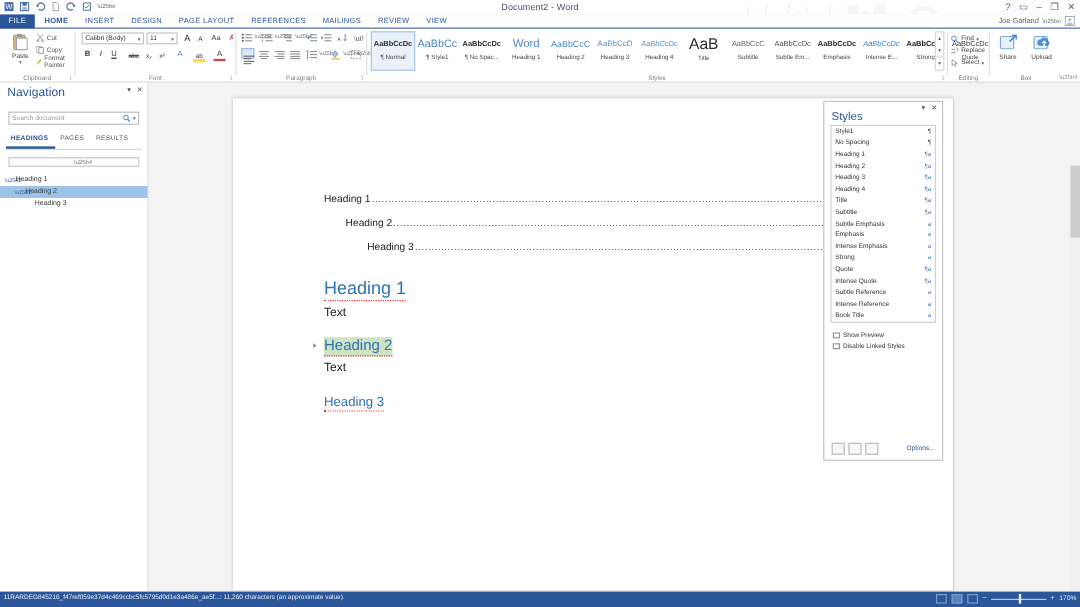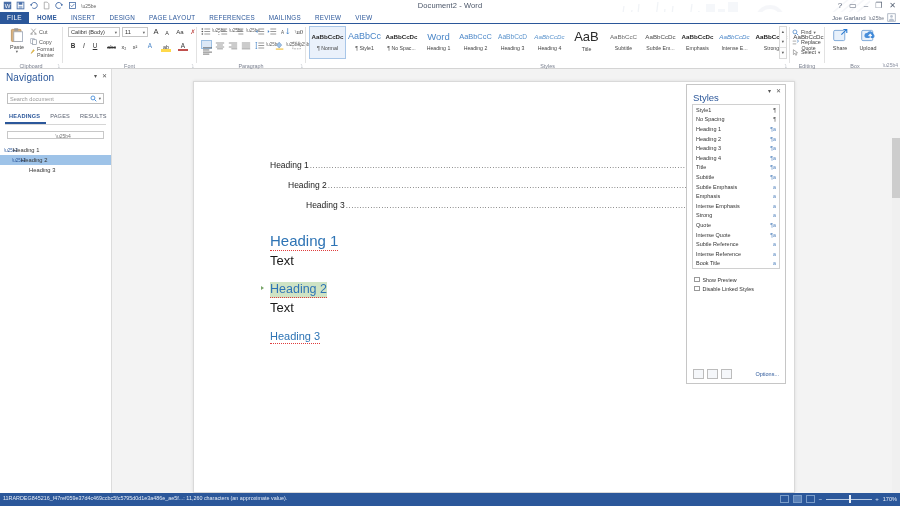--- a/index.html
+++ b/index.html
@@ -115,21 +115,21 @@
   .bigbtn .lbl { font-size: 5.4px; color: #444; margin-top: 1px; }
 
   
   .workarea {
     position: absolute; top: 69px; left: 0; width: 900px; height: 424px;
     background: #f3f3f3;
   }
 
   
   .navpane {
-    position: absolute; left: 0; top: 0; width: 112px; height: 424px;
+    position: absolute; left: 0; top: 0; width: 124px; height: 424px;
     background: #fff; border-right: 1px solid #dcdcdc;
   }
   .nav-header { position: relative; height: 18px; padding: 3px 6px 0 6px; }
   .nav-title { font-size: 10px; color: #2b579a; font-weight: normal; letter-spacing: .1px; }
   .nav-hdr-btns { position: absolute; right: 4px; top: 4px; display: flex; gap: 5px; }
   .pane-btn { font-size: 6px; color: #555; line-height: 7px; }
   .nav-search {
     margin: 6px 7px 0 7px; height: 11px; border: 1px solid #bfbfbf; background: #fff;
     display: flex; align-items: center; padding: 0 2px; justify-content: space-between;
   }
@@ -172,21 +172,21 @@
   .body-content { position: absolute; left: 76px; top: 150px; width: 470px; }
   .h1 {
     font-size: 15px; color: #2e74b5; font-weight: normal;
     border-bottom: 1px solid #9cc3e5; display: inline-block; padding-bottom: 0px;
     line-height: 18px;
   }
   .h2 { font-size: 12.5px; color: #2e74b5; font-weight: normal; line-height: 15px; display: inline-block; }
   .h3 { font-size: 11px; color: #2e74b5; font-weight: normal; line-height: 14px; display: inline-block; }
   .sq { border-bottom: 1.5px dotted #e03c3c; }
   .sel-green { background: #cfe3c4; }
-  .para { font-size: 13px; color: #1a1a1a; line-height: 12px; margin: 4px 0 12px 0; }
+  .para { font-size: 10px; color: #1a1a1a; line-height: 12px; margin: 4px 0 12px 0; }
   .h-wrap { position: relative; margin-bottom: 2px; }
   .collapse-tri {
     position: absolute; left: -9px; top: 7px; width: 0; height: 0;
     border-left: 3.5px solid #7aa66a; border-top: 2.5px solid transparent;
     border-bottom: 2.5px solid transparent;
   }
 
   
   .stylespane {
     position: absolute; right: 8px; top: 2px; width: 100px; height: 300px;

